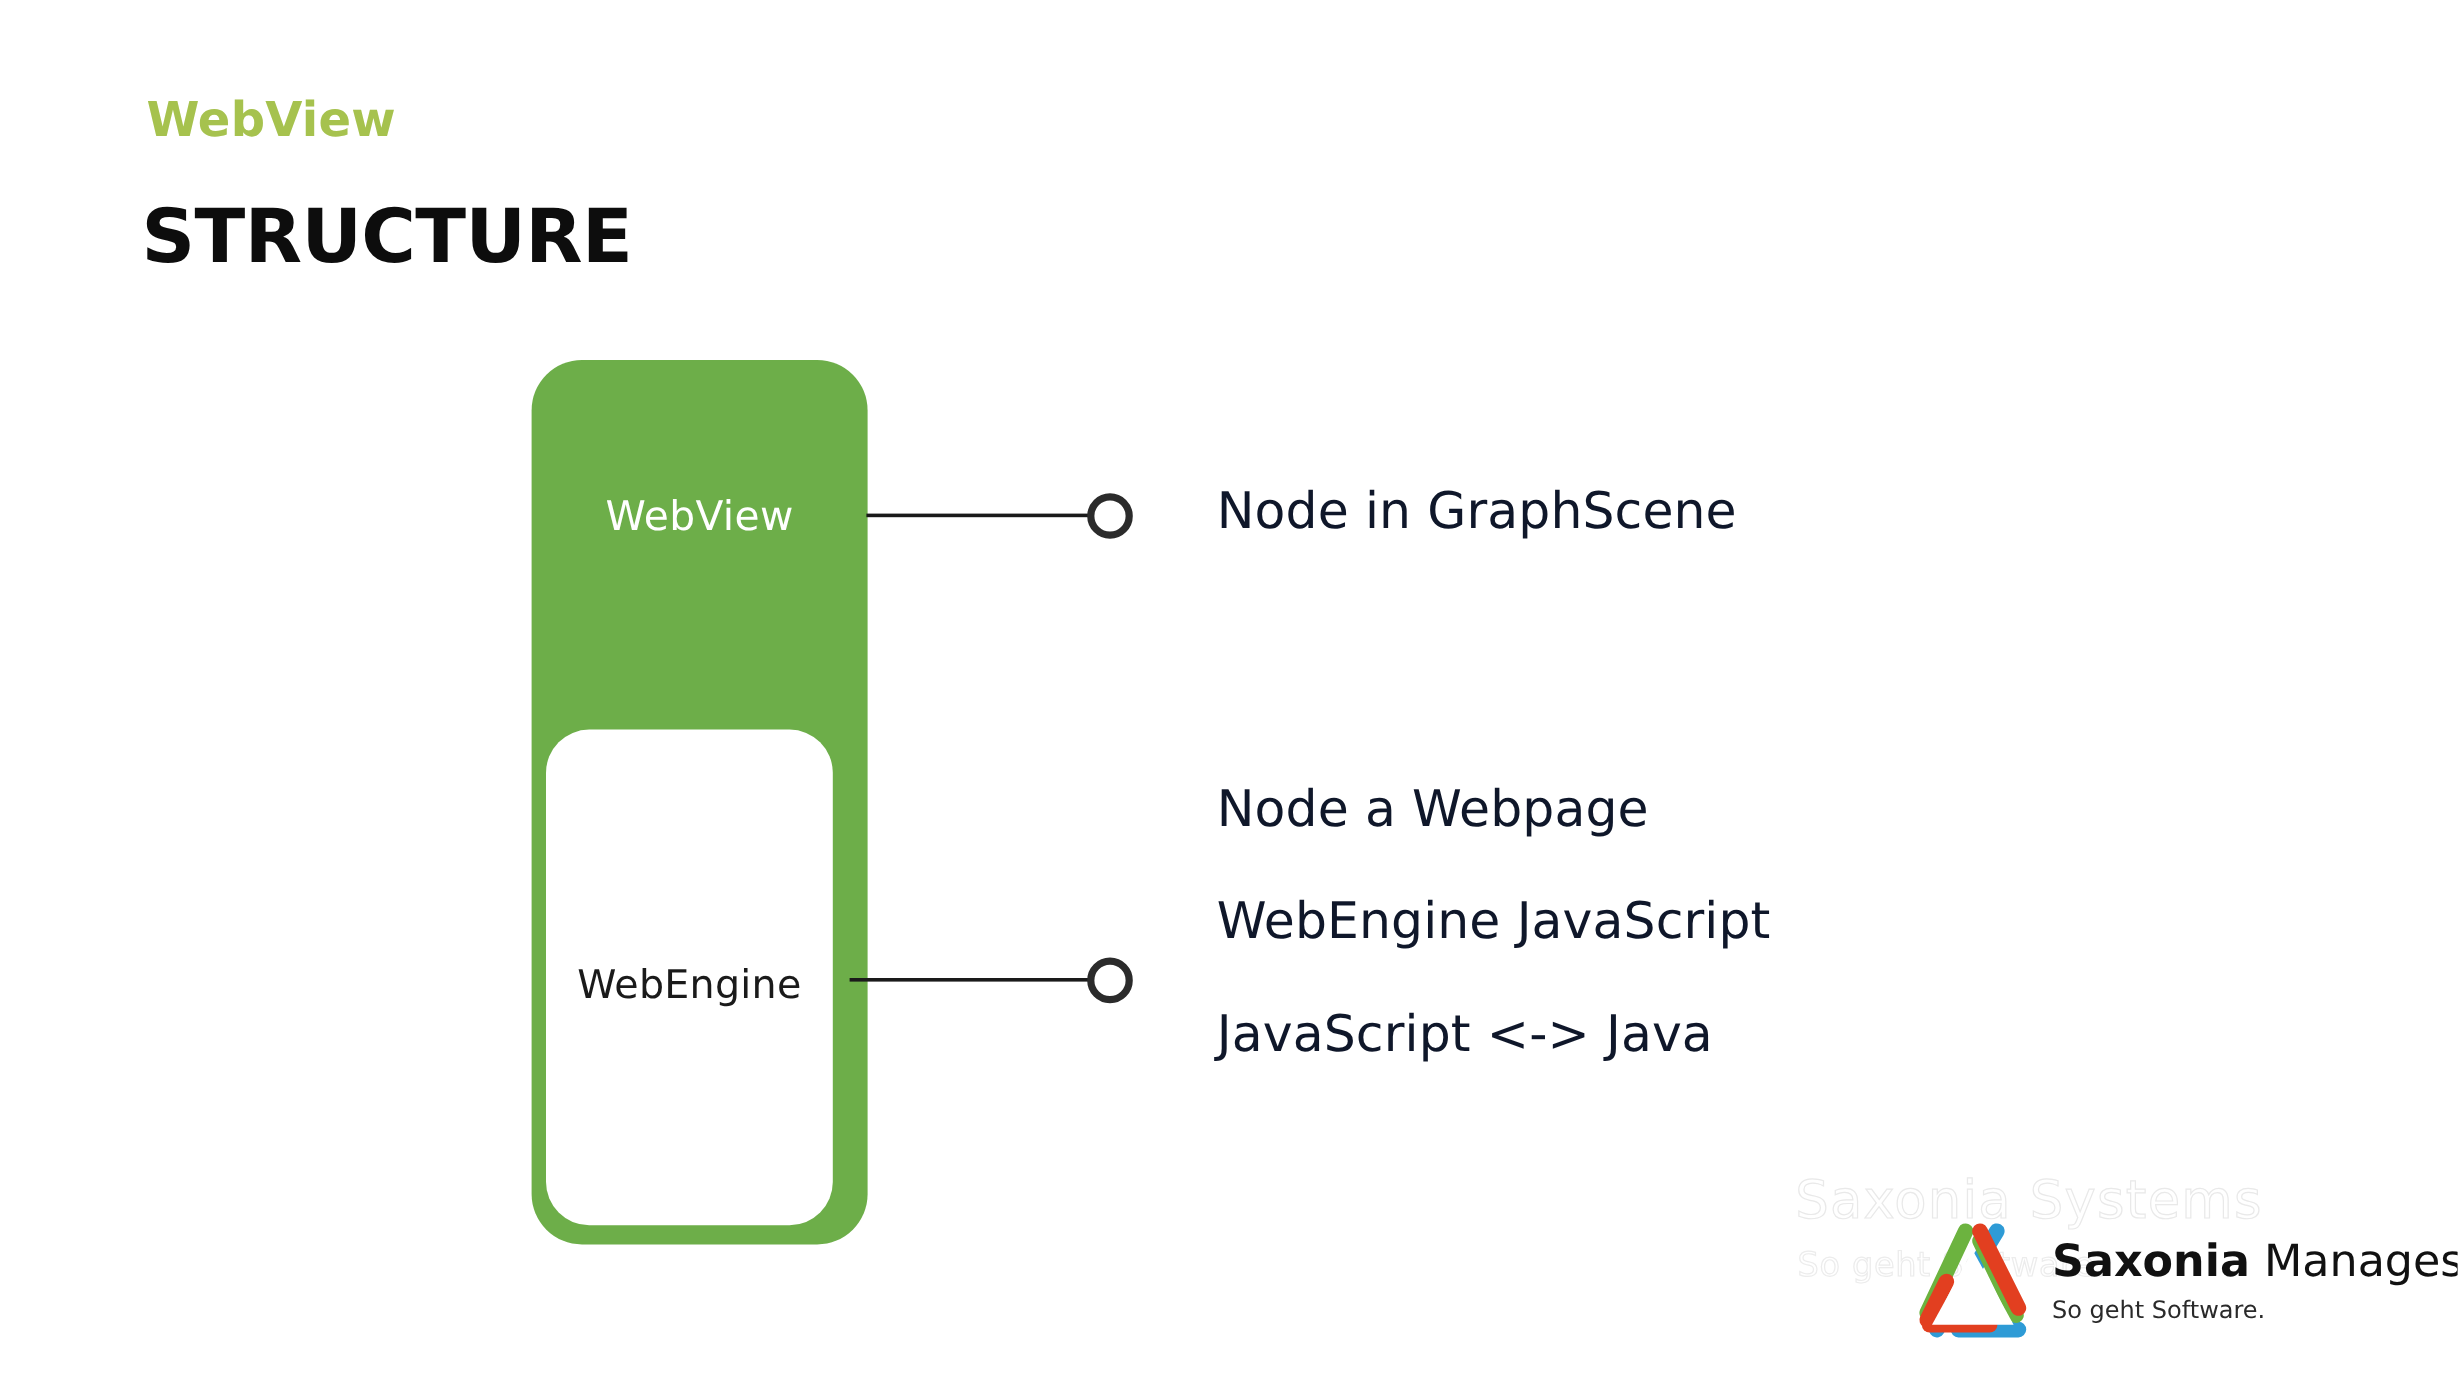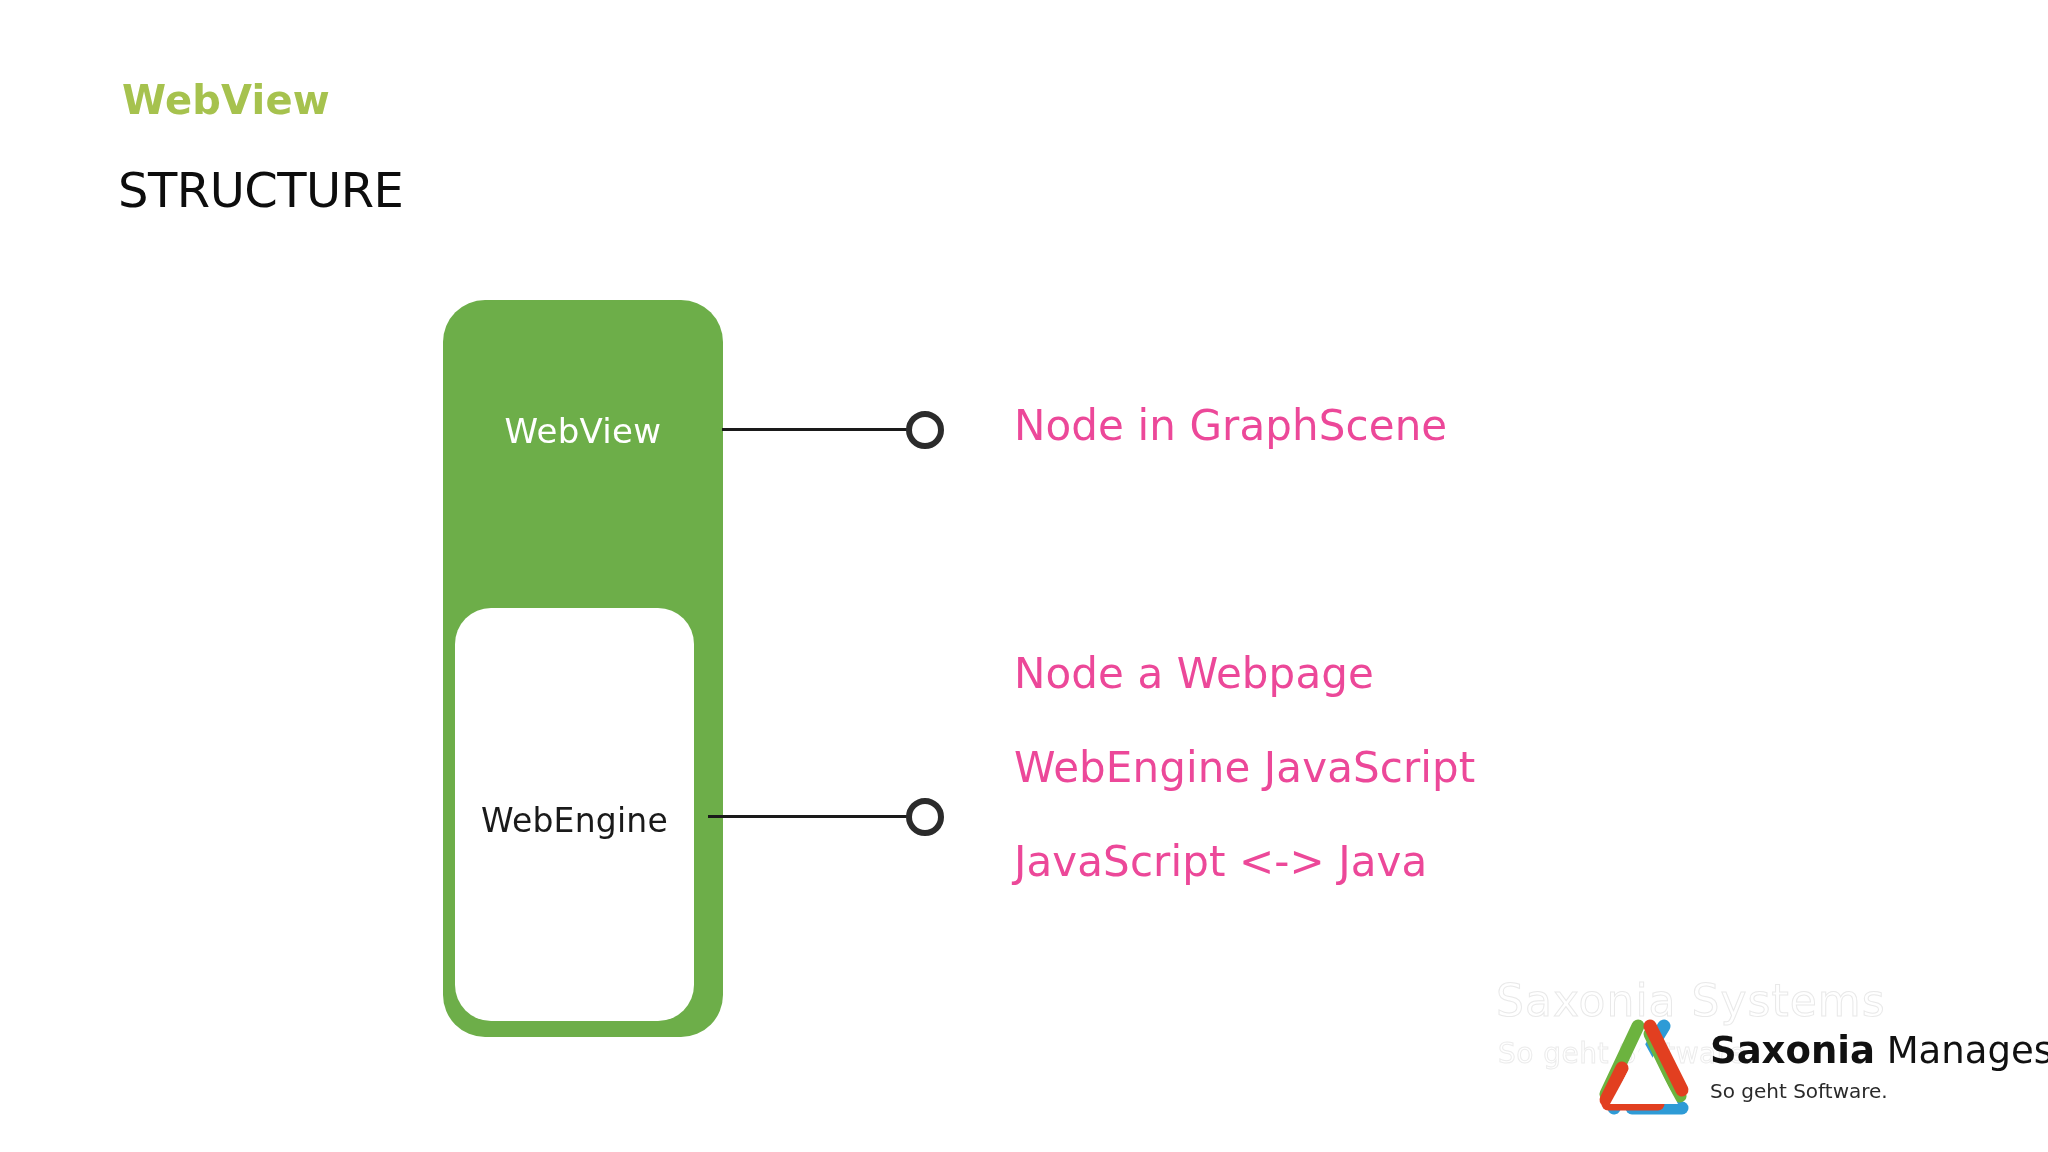--- a/index.html
+++ b/index.html
@@ -34,22 +34,22 @@
     letter-spacing: 0.2px;
     color: #A6C24E;
     line-height: 1;
     white-space: nowrap;
   }
   .page-title {
     position: absolute;
     left: 118px;
     top: 166px;
     font-family: "DejaVu Sans", "Liberation Sans", sans-serif;
-    font-size: 48px;
-    font-weight: normal;
+    font-size: 62px;
+    font-weight: bold;
     letter-spacing: -0.5px;
     color: #0d0d0d;
     line-height: 1;
     white-space: nowrap;
   }
 
   
   .diagram {
     position: absolute;
     left: 0;
@@ -128,21 +128,21 @@
   }
   .connector-circle.top    { left: 906px; top: 411px; }
   .connector-circle.bottom { left: 906px; top: 798px; }
 
   
   .annotation {
     position: absolute;
     font-family: "DejaVu Sans", "Liberation Sans", sans-serif;
     font-size: 42px;
     font-weight: normal;
-    color: #ec4899;
+    color: #0f172a;
     line-height: 1;
     white-space: nowrap;
     letter-spacing: 0.1px;
   }
   .annotation.a0 { left: 1014px; top: 405px; }
 
   .annotation-list {
     position: absolute;
     left: 1014px;
     top: 653px;

